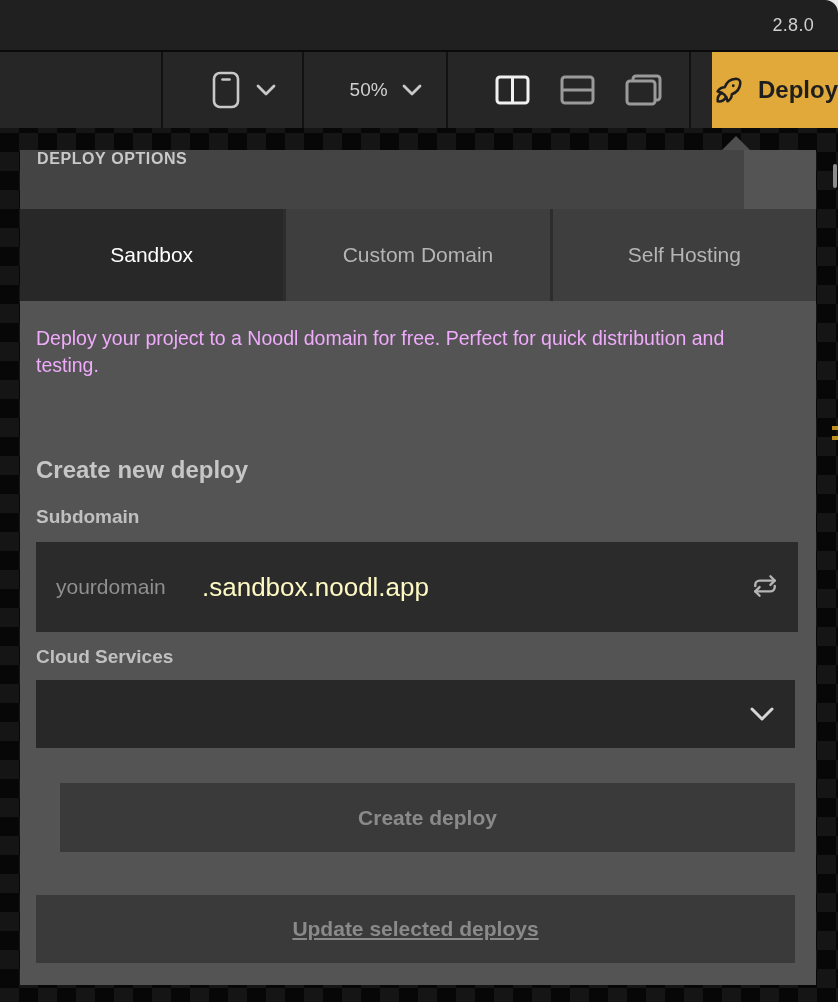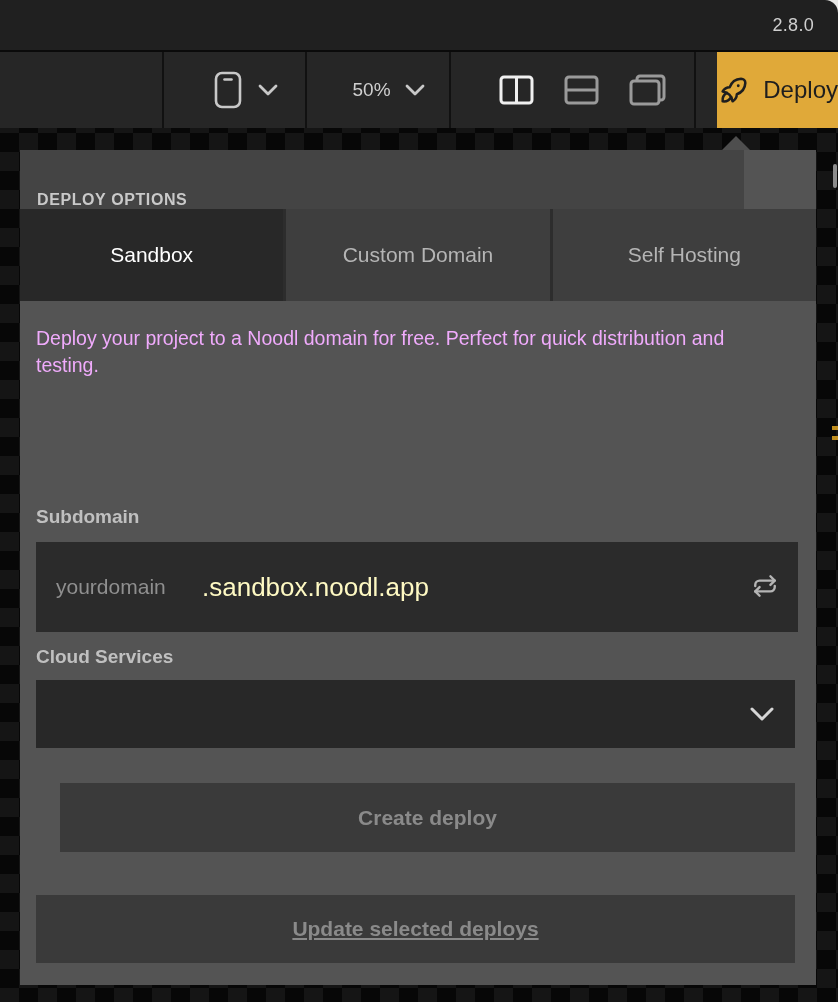--- a/index.html
+++ b/index.html
@@ -34,36 +34,36 @@
   .tb-device{ width:122px; }
   .tb-zoom{ width:124px; }
   .tb-views{ width:225px; gap:30px; }
   .zoom-label{ color:#cfcfcf; font-size:19px; }
   .tb-icon{ display:flex; align-items:center; }
 
   .deploy-btn{
     flex:1; display:flex; align-items:center; justify-content:center; gap:12px;
     background:#e0a939; cursor:pointer; border:none;
   }
-  .deploy-label{ color:#1e1e1e; font-size:24px; font-weight:normal; }
+  .deploy-label{ color:#1e1e1e; font-size:24px; font-weight:bold; }
 
   
   .panel-arrow{
     position:absolute; left:722px; top:136px;
     width:0; height:0;
     border-left:14px solid transparent; border-right:14px solid transparent;
     border-bottom:14px solid #4e4e4e;
   }
   .panel{
     position:absolute; left:20px; top:150px; width:796px; height:835px;
     background:#545454;
   }
   .panel-header{
     position:absolute; left:0; top:0; width:724px; height:59px;
-    background:#444444; display:flex; align-items:flex-end; padding-left:17px;
+    background:#444444; display:flex; align-items:flex-start; padding-left:17px;
   }
   .panel-title{ color:#c9c9c9; font-size:16px; font-weight:bold; letter-spacing:.6px; }
 
   .tabs{
     position:absolute; left:0; top:59px; width:796px; height:92px;
     display:flex; gap:3px; background:#2d2d2d;
   }
   .tab{
     flex:1; display:flex; align-items:center; justify-content:center;
     background:#3e3e3e; color:#b5b5b5; font-size:21px; cursor:pointer;
@@ -204,20 +204,21 @@
       </div>
       <div class="tab">
         <span>Self Hosting</span>
       </div>
     </div>
 
     <div class="panel-body">
 
       <p class="desc">Deploy your project to a Noodl domain for free. Perfect for quick distribution and testing.</p>
 
+      <h2 class="section-heading">Create new deploy</h2>
 
       <span class="field-label lbl-subdomain">Subdomain</span>
 
       <div class="subdomain-row">
         <input class="subdomain-input" type="text" placeholder="yourdomain" style="">
         <span class="subdomain-suffix">.sandbox.noodl.app</span>
         <button class="refresh-btn">
           <span>
             <svg width="26" height="26" viewBox="0 0 24 24" fill="none" stroke="#b5b5b5" stroke-width="2.2" stroke-linecap="round" stroke-linejoin="round">
               <path d="m17 3 4 4-4 4"></path>

